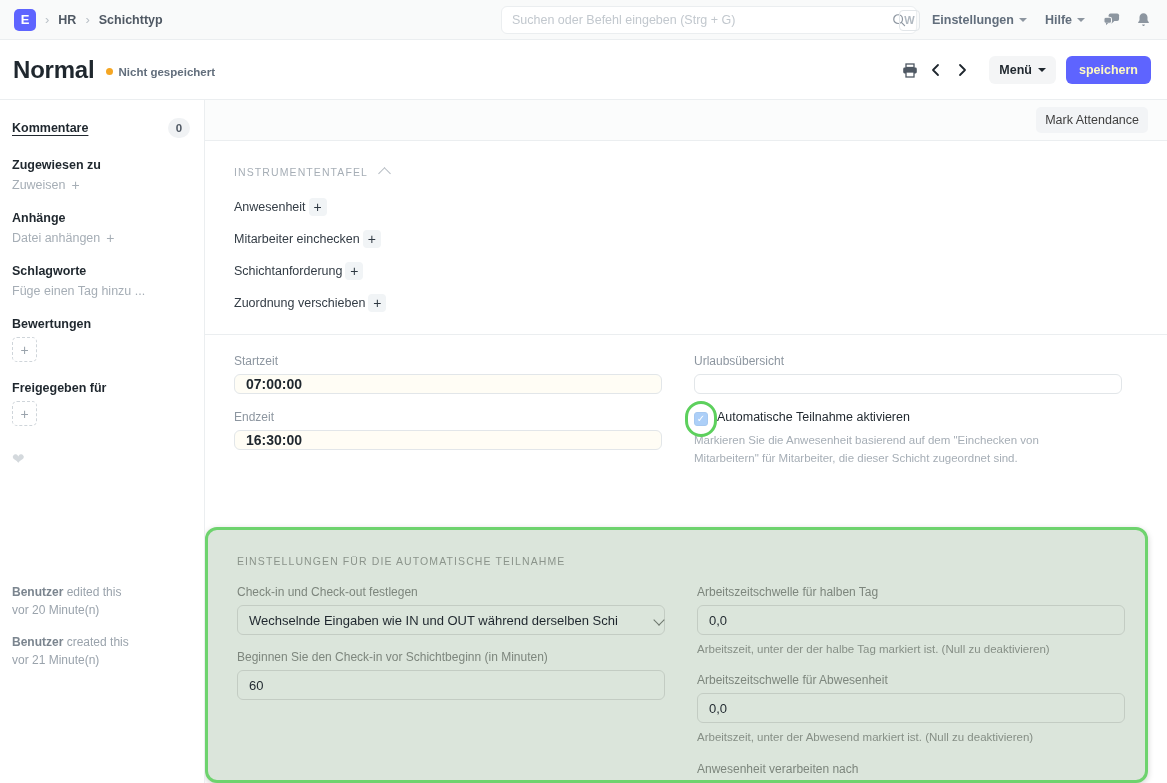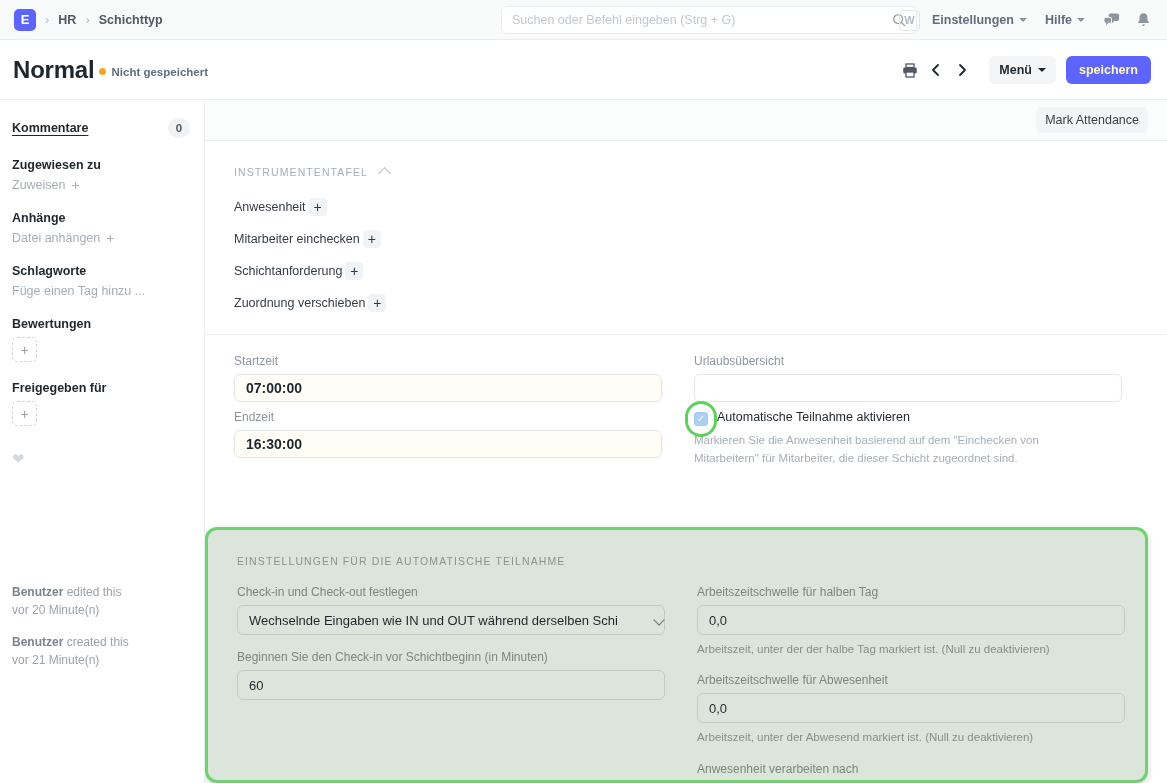--- a/index.html
+++ b/index.html
@@ -83,21 +83,21 @@
     display: flex; align-items: center;
     padding: 0 16px 0 13px;
     position: relative;
   }
   .page-title {
     font-size: 24px; font-weight: bold; color: #1f272e;
     letter-spacing: -0.2px;
   }
   .unsaved {
     display: flex; align-items: center; gap: 6px;
-    margin-left: 4px; margin-top: 4px;
+    margin-left: 11px; margin-top: 4px;
   }
   .dot-orange {
     width: 7px; height: 7px; border-radius: 50%; background: #f5a623;
   }
   .unsaved-text { font-size: 11.5px; font-weight: bold; color: #626e7c; }
   .head-right {
     position: absolute; right: 16px; top: 0; height: 60px;
     display: flex; align-items: center; gap: 0;
   }
   .icon-btn {
@@ -219,26 +219,26 @@
   }
 
   .divider { height: 1px; background: #ebeef0; margin: 22px 0 0 0; }
 
   
   .form-grid {
     display: grid; grid-template-columns: 440px 440px;
     column-gap: 20px;
     padding: 19px 0 0 29px;
   }
-  .fld { margin-bottom: 8px; }
+  .fld { margin-bottom: 16px; }
   .fld-label {
     font-size: 12px; color: #8d96a0; margin-bottom: 6px; display: block;
   }
   .inp {
-    width: 428px; height: 28px;
+    width: 428px; height: 20px;
     border: 1px solid #e2e6e9; border-radius: 6px;
     background: #fff;
     font-family: "Liberation Sans", sans-serif;
     font-size: 13px; color: #1f272e;
     padding: 0 11px; outline: none;
   }
   .inp.filled { background: #fffdf5; font-weight: bold; font-size: 14px; }
   .fld-help {
     font-size: 11.5px; color: #a6aeb6; line-height: 1.6; margin-top: 5px;
   }

